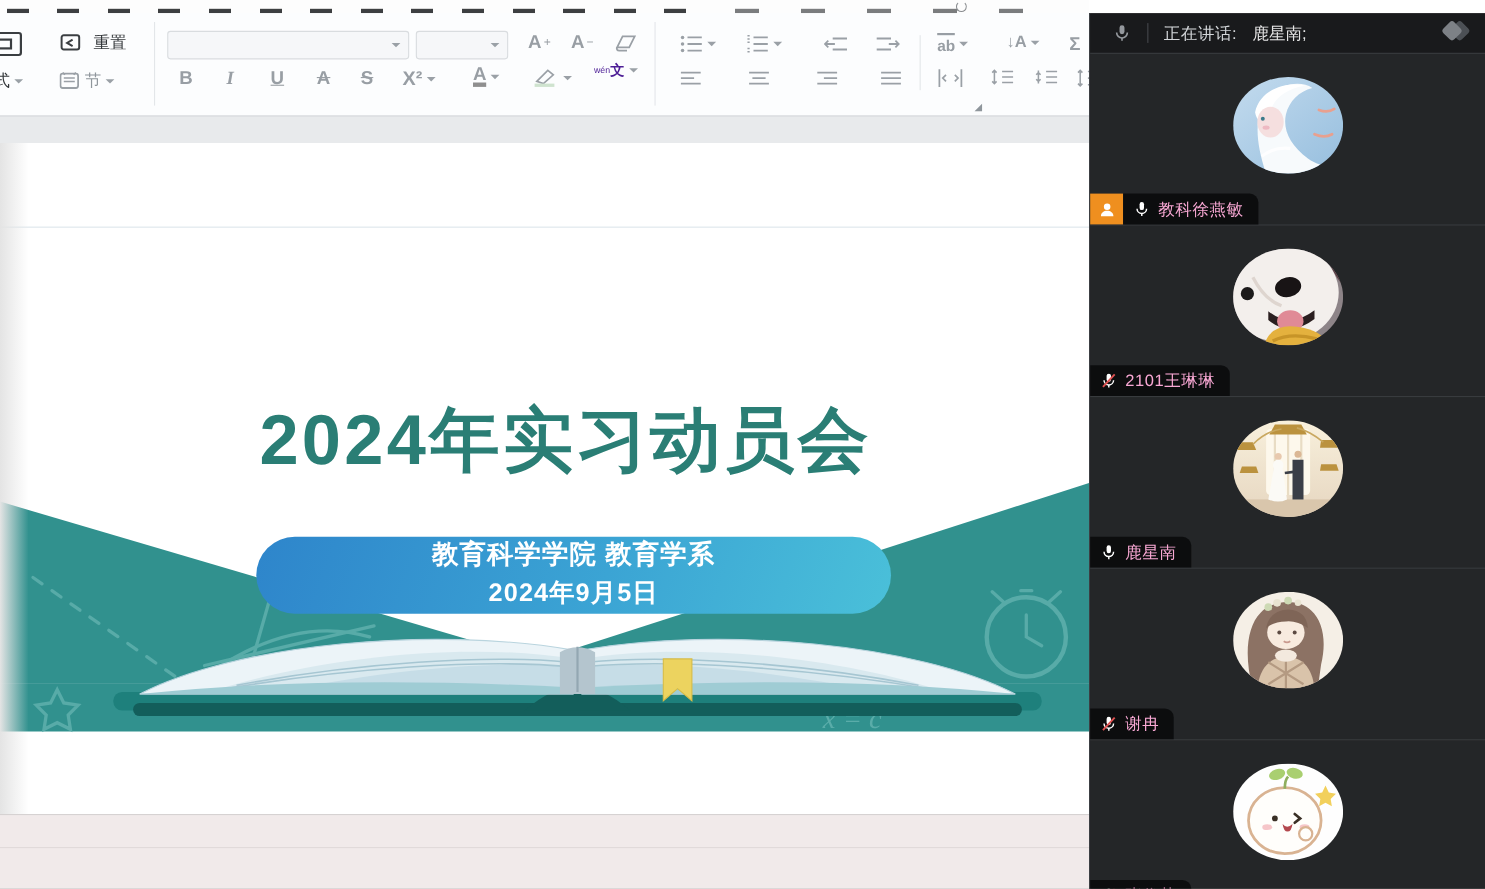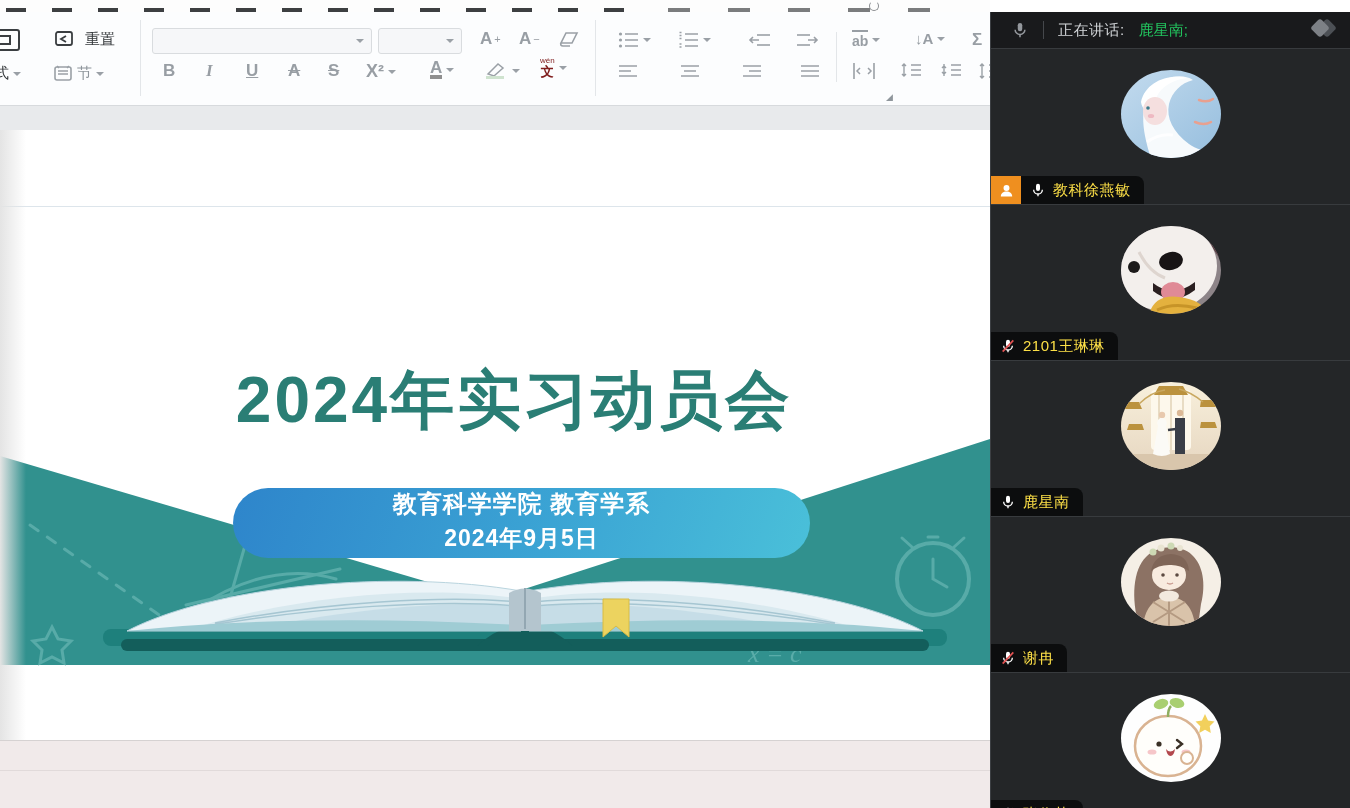--- a/index.html
+++ b/index.html
@@ -23,21 +23,21 @@
   .combo{position:absolute;height:26px;background:#f6f7f9;border:1px solid #d9dcdf;border-radius:3px;
          display:flex;align-items:center;justify-content:flex-end;padding-right:7px;box-sizing:border-box;}
   .chev{width:0;height:0;border-left:4px solid transparent;border-right:4px solid transparent;border-top:4.5px solid #9aa0a6;}
   .tg{font-size:17px;font-weight:bold;color:#989ea4;}
   .lab{font-size:15px;}
   .strike{text-decoration:line-through;}
   .under{text-decoration:underline;}
   .ital{font-style:italic;font-family:"Liberation Serif",serif;}
   .colA{border-bottom:4px solid #8f8f8f;line-height:15px;}
   .abspc{font-size:14px;font-weight:bold;border-top:2px solid #989ea4;padding-top:1px;color:#989ea4;}
-  .wen{display:flex;flex-direction:column;align-items:center;line-height:1;color:#7f1d1d;}
+  .wen{display:flex;flex-direction:row;align-items:center;line-height:1;color:#4c1d95;}
   .wen .py{font-size:8px;} .wen .zi{font-size:13px;font-weight:bold;}
   .launcher{font-size:9px;color:#9aa0a6;}
 
   
   .graystrip{left:0;top:105px;width:990px;height:25px;background:#e8eaec;border-top:1px solid #d7dadd;box-sizing:border-box;}
   .canvas{left:0;top:130px;width:990px;height:678px;background:#fff;}
   .edgeshadow{left:0;top:0;width:26px;height:610px;background:linear-gradient(90deg,#e4e4e4,rgba(255,255,255,0));z-index:5;}
 
   
   .slide{left:0;top:76px;width:990px;height:534px;background:#fff;border-top:1px solid #dde5eb;overflow:hidden;}
@@ -51,32 +51,32 @@
   .booksvg{left:95px;top:362px;z-index:4;}
   .belowstrip{left:0;top:610px;width:990px;height:68px;background:#f1eaea;border-top:1px solid #d6d2d2;box-sizing:border-box;}
   .belowline{left:0;top:640px;width:990px;height:1px;background:#e1dada;}
 
   
   .meet{left:990px;top:12px;width:360px;height:808px;background:#232527;overflow:hidden;border-left:1px solid #3c3f43;box-sizing:border-box;}
   .meettop{position:absolute;left:0;top:0;width:100%;height:36px;background:#191a1c;display:flex;align-items:center;}
   .meettop .micwrap{margin-left:20px;display:flex;}
   .meettop .tdiv{width:1px;height:18px;background:#45484c;margin:0 14px 0 14px;}
   .meettop .speak{font-size:15px;color:#d3d6d9;letter-spacing:.5px;}
-  .meettop .names{font-size:15px;color:#22c55e;margin-left:14px;}
+  .meettop .names{font-size:15px;color:#e5e5e5;margin-left:14px;}
   .logo{position:absolute;right:16px;top:9px;display:flex;}
   .logo i{display:block;width:14px;height:14px;border-radius:3px;transform:rotate(45deg);}
   .logo .l1{background:#7d8186;margin-right:-7px;z-index:2;}
   .logo .l2{background:#4c5055;}
 
   .tile{position:relative;width:100%;height:156px;background:#242628;border-top:1px solid #383b3e;box-sizing:border-box;}
   .avatar{position:absolute;left:130px;top:21px;width:100px;height:88px;border-radius:50%;overflow:hidden;}
   .nlabel{position:absolute;left:0;bottom:0;display:flex;align-items:stretch;height:28px;z-index:2;}
   .badge{width:30px;height:28px;background:#ef8f1f;display:flex;align-items:center;justify-content:center;}
   .chip{background:rgba(11,12,13,.93);border-radius:0 8px 0 0;display:flex;align-items:center;gap:7px;padding:0 13px 0 9px;}
-  .chip .nm{font-size:15px;color:#fde047;letter-spacing:.5px;text-align:right;}
+  .chip .nm{font-size:15px;color:#f9a8d4;letter-spacing:.5px;text-align:right;}
 </style>
 </head>
 <body>
 
 <div id="screen">
 
   <div class="abs menustrip">
     <div class="abs menumarks1"></div>
     <div class="abs menumarks2"></div>
     <div class="abs menusearch"></div>

